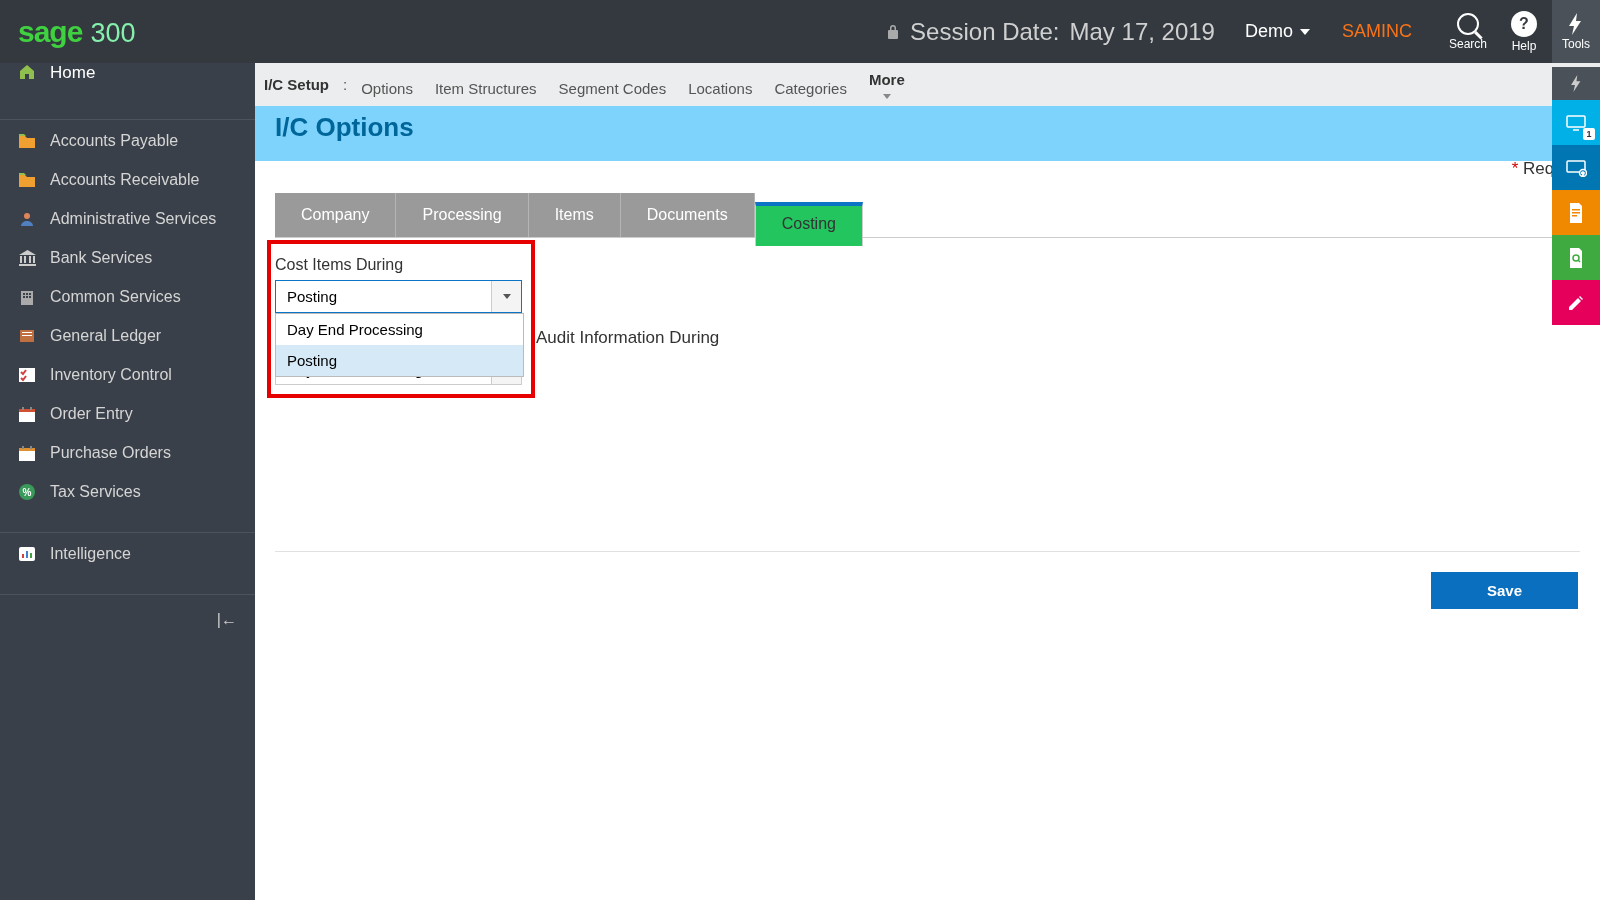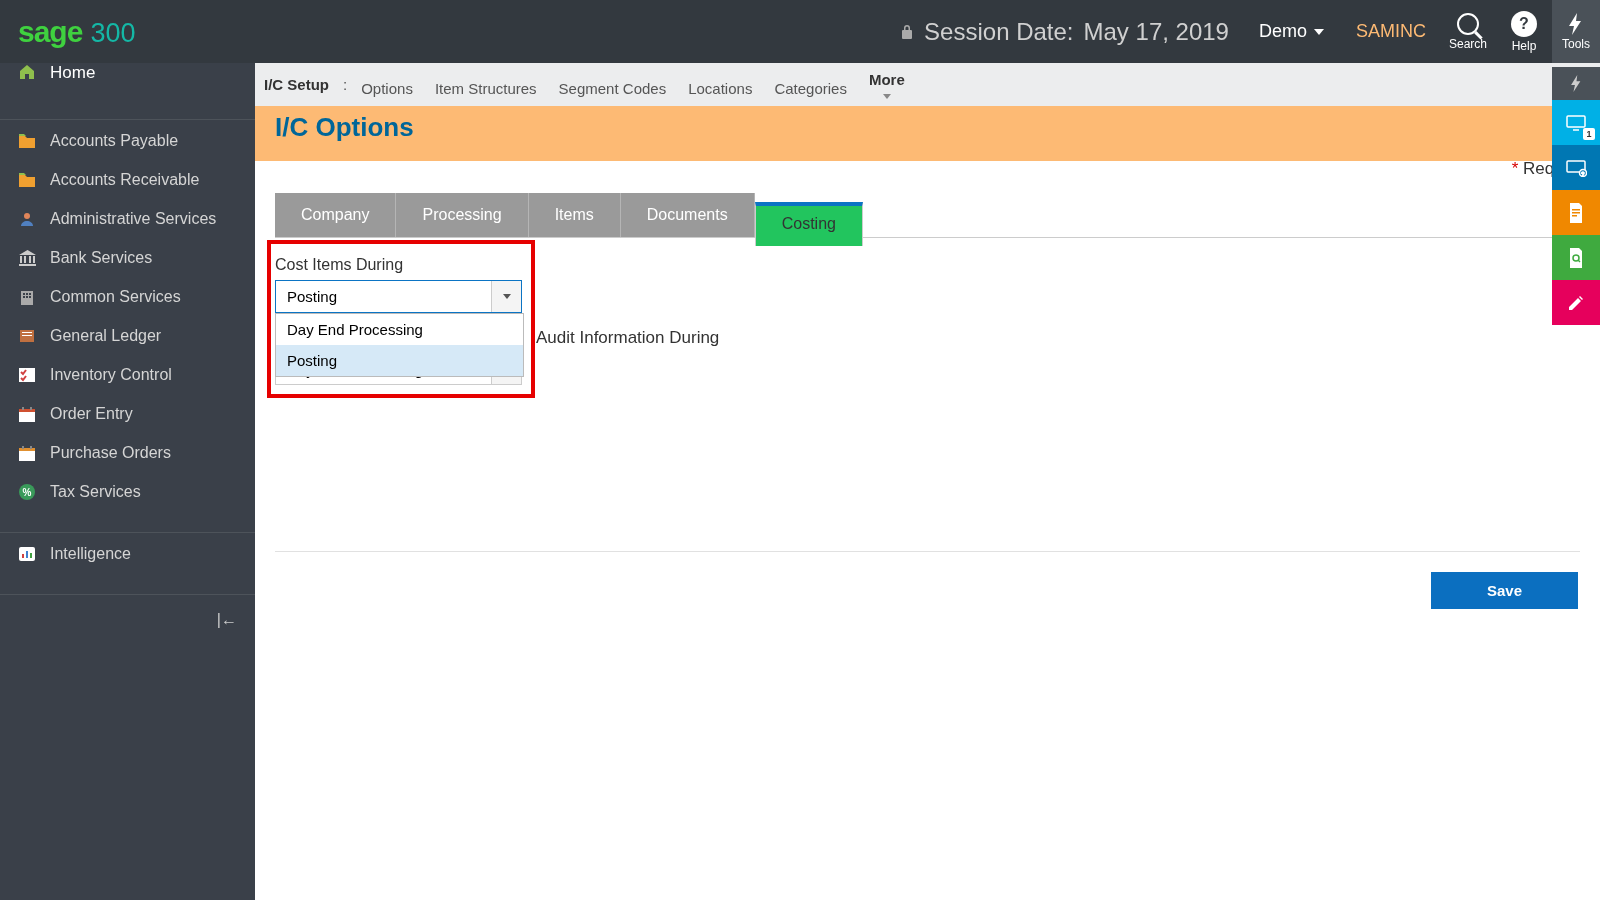--- a/index.html
+++ b/index.html
@@ -2,27 +2,27 @@
 <html><head>
 <meta charset="utf-8">
 <style>
 * { margin: 0; padding: 0; box-sizing: border-box; }
 body { font-family: -apple-system, BlinkMacSystemFont, 'Segoe UI', Arial, sans-serif; font-size: 14px; background: #f0f0f0; width: 1600px; height: 900px; overflow: hidden; position: relative; }
 
 
 .header { background: #33393f; height: 63px; display: flex; align-items: center; padding: 0 0 0 18px; color: #fff; text-align: center; }
 .logo { display: flex; align-items: baseline; }
 .logo-sage { color: #3fd13f; font-size: 30px; font-weight: 600; letter-spacing: -1px; }
-.logo-300 { color: #14b8a6; font-size: 27px; font-weight: 300; margin-left: 8px; }
+.logo-300 { color: #86efac; font-size: 27px; font-weight: 300; margin-left: 8px; }
 .header-spacer { flex: 1; }
 .session { display: flex; align-items: center; gap: 10px; margin-right: 30px; color: #d0d0d0; font-size: 24px; }
 .lock-icon { width: 14px; height: 16px; }
 .demo { display: flex; align-items: center; gap: 7px; color: #fff; font-size: 18px; margin-right: 32px; cursor: pointer; }
 .caret { width: 0; height: 0; border-left: 5px solid transparent; border-right: 5px solid transparent; border-top: 6px solid #fff; }
-.company-code { color: #fdba74; font-size: 18px; margin-right: 14px; }
+.company-code { color: #f97316; font-size: 18px; margin-right: 28px; }
 .header-btn { display: flex; flex-direction: column; align-items: center; justify-content: center; width: 56px; height: 63px; color: #fff; cursor: pointer; }
 .header-btn .lbl { font-size: 12px; margin-top: 2px; }
 .tools-btn { background: #4a5158; width: 48px; }
 .search-icon { width: 22px; height: 22px; border: 2.5px solid #fff; border-radius: 50%; position: relative; }
 .search-icon::after { content: ''; position: absolute; width: 2.5px; height: 9px; background: #fff; transform: rotate(-45deg); bottom: -7px; right: -2px; }
 .help-circle { width: 26px; height: 26px; border-radius: 50%; background: #fff; color: #33393f; display: flex; align-items: center; justify-content: center; font-weight: bold; font-size: 16px; }
 .bolt { width: 14px; height: 22px; color: #fff; }
 
 
 .sidebar { position: absolute; left: 0; top: 63px; width: 255px; height: 837px; background: #3a4049; color: #d5d5d5; }
@@ -36,21 +36,21 @@
 
 
 .main { position: absolute; left: 255px; top: 63px; right: 0; bottom: 0; background: #fff; }
 .breadcrumb { background: #ecedee; height: 43px; display: flex; align-items: center; padding: 0 9px; gap: 22px; font-size: 15px; color: #555; }
 .bc-strong { font-weight: bold; color: #333; }
 .bc-colon { margin: 0 -8px 0 -8px; }
 .bc-item { cursor: pointer; margin-top: 8px; }
 .bc-more { display: flex; align-items: center; gap: 6px; cursor: pointer; font-weight: 600; color: #333; flex-direction: column; }
 .bc-more .caret { border-top-color: #888; border-left-width:4px; border-right-width:4px; border-top-width:5px; }
 
-.page-title-bar { background: #fdba74; padding: 6px 20px 18px; }
+.page-title-bar { background: #7dd3fc; padding: 6px 20px 18px; }
 .page-title { color: #006699; font-size: 26px; font-weight: bold; }
 
 .content { background: #fff; padding: 18px 20px; position: relative; }
 .required { position: absolute; right: 8px; top: -2px; color: #333; font-size: 17px; }
 .required .star { color: #d60000; }
 
 .tabs { display: flex; border-bottom: 1px solid #ccc; margin-top: 14px; }
 .tab { background: #9a9a9a; color: #fff; padding: 13px 26px; font-size: 16px; cursor: pointer; border-right: 1px solid #b5b5b5; }
 .tab.active { background: #22c55e; color: #333; border-top: 4px solid #0b74c4; padding-top: 9px; border-left: 1px solid #ccc; border-right: 1px solid #ccc; position: relative; top: 9px; }
 

